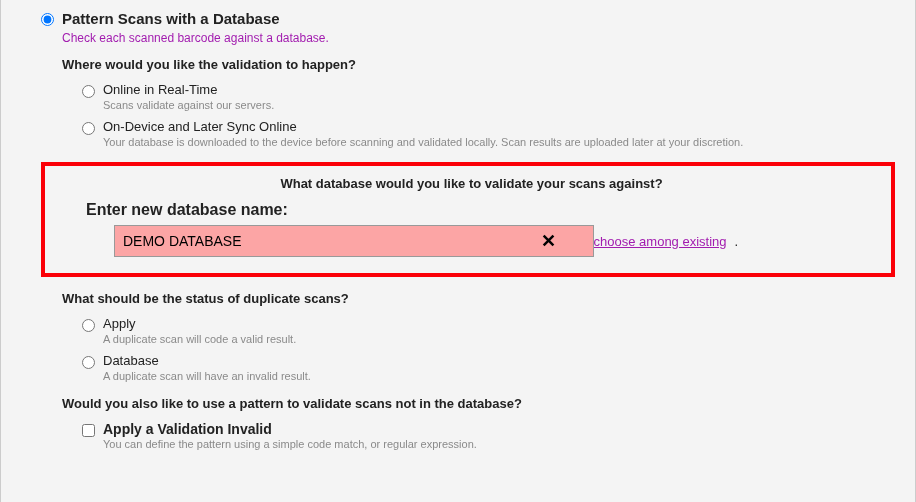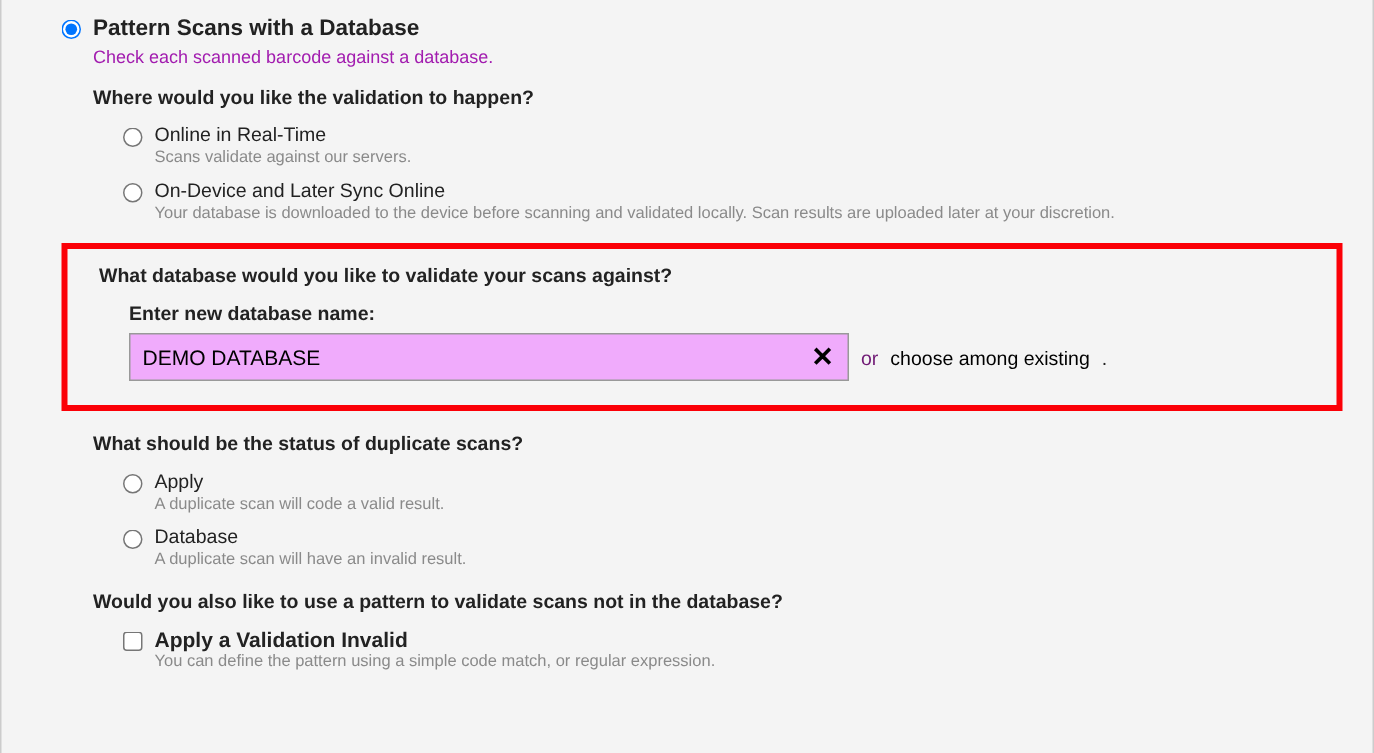--- a/index.html
+++ b/index.html
@@ -68,48 +68,49 @@
       margin-left: 21px;
       margin-top: 1px;
       margin-bottom: 8px;
     }
     .highlight-box {
       border: 4px solid #fb0007;
       padding: 10px 14px 16px 14px;
       margin-left: 0px;
       margin-bottom: 14px;
     }
-    .highlight-box .section-q { margin-left: 7px; }
+    .highlight-box .section-q { margin-left: 7px; text-align: center; }
     .db-input-area {
       margin-left: 27px;
       margin-top: 8px;
     }
     .db-label {
-      font-size: 13px;
+      font-size: 16px;
       font-weight: bold;
       color: #222;
       margin-bottom: 6px;
     }
     .input-row {
       display: flex;
       align-items: center;
       gap: 8px;
     }
     .text-input-wrap {
       position: relative;
       width: 480px;
     }
     .text-input {
       width: 100%;
       height: 32px;
       padding: 6px 34px 6px 8px;
       font-size: 14px;
       border: 1px solid #999;
-      background: #f0abfc;
+      background: #fca5a5;
       font-family: inherit;
+      margin-left: 28px;
     }
     .clear-x {
       position: absolute;
       right: 6px;
       top: 50%;
       transform: translateY(-50%);
       font-size: 18px;
       font-weight: bold;
       line-height: 1;
       cursor: pointer;
@@ -117,21 +118,22 @@
       background: transparent;
       border: none;
       padding: 2px 4px;
     }
     .or-text {
       font-size: 13px;
       color: #701a75;
     }
     .link {
       font-size: 13px;
-      color: #000000;
+      color: #a21caf;
+      text-decoration: underline;
       cursor: pointer;
     }
     .period { font-size: 13px; color: #222; }
     .apply-title {
       font-size: 14px;
       font-weight: bold;
       color: #222;
     }
   </style>
 </head>

